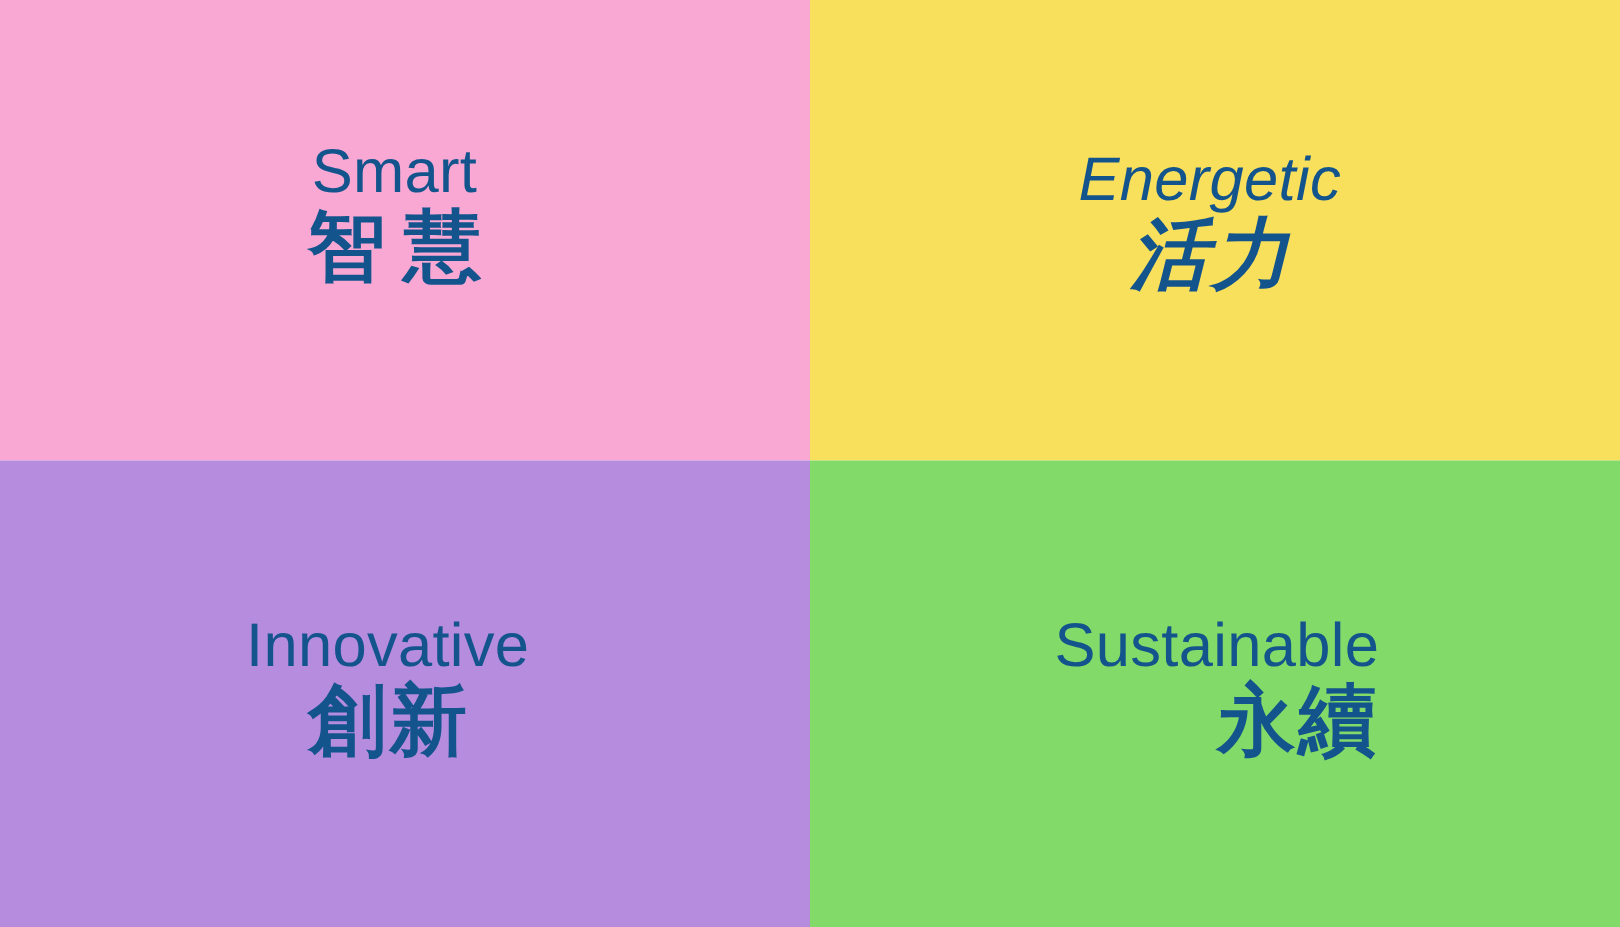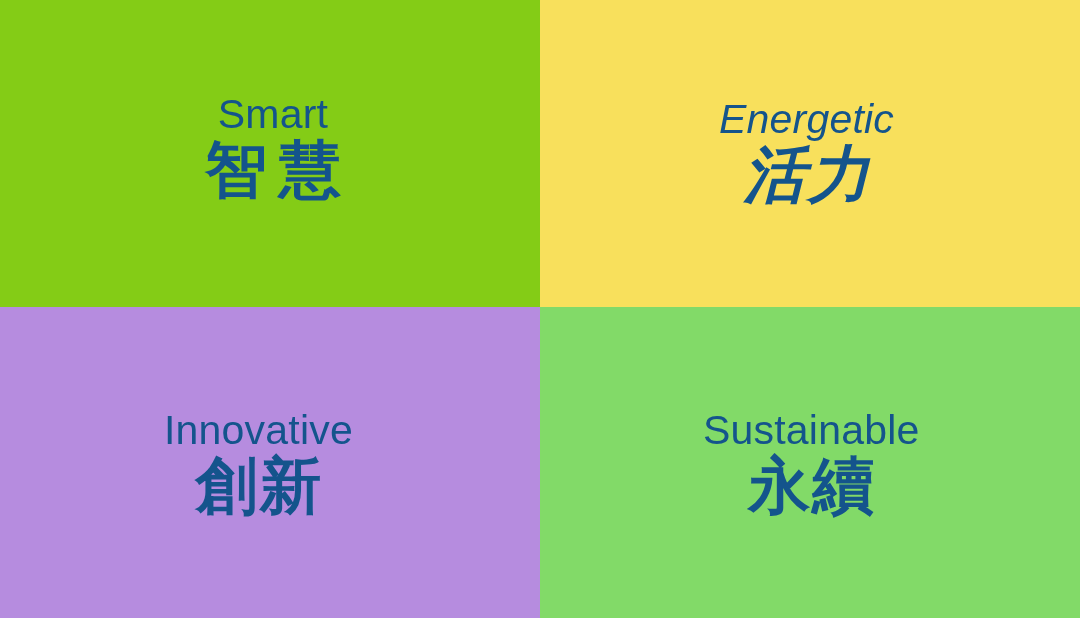--- a/index.html
+++ b/index.html
@@ -34,47 +34,47 @@
     line-height: 1;
     white-space: nowrap;
   }
   .en {
     font-size: 41px;
     font-weight: 400;
     letter-spacing: 0.2px;
     margin-bottom: 6px;
   }
   .zh {
-    font-size: 62px;
+    font-size: 52px;
     font-weight: 700;
     letter-spacing: 4px;
     
     margin-top: -2px;
   }
 
   
   .cell-smart .value-block       { left: 193px; top: 94px; }
   .cell-energetic .value-block   { left: 179px; top: 99px; }
   .cell-innovative .value-block  { left: 164px; top: 410px; align-items: center; }
-  .cell-sustainable .value-block { left: 163px; top: 410px; }
+  .cell-sustainable .value-block { left: 163px; top: 410px; align-items: flex-end; }
   .cell-innovative .value-block,
   .cell-sustainable .value-block { top: 103px; }
 
   .cell-smart .zh       { letter-spacing: 12px; text-indent: 12px; }
   .cell-energetic .zh   { letter-spacing: 2px;  text-indent: 2px; }
   .cell-innovative .zh  { letter-spacing: 2px;  text-indent: 2px; }
   .cell-sustainable .zh { letter-spacing: 2px;  text-indent: 2px; }
 </style>
 </head>
 <body>
 
 <div id="stage" style="color: rgb(20, 84, 140); width: 1080px; height: 618px;">
   <div class="grid">
 
-    <div class="cell cell-smart" style="background-color: #84cc16;">
+    <div class="cell cell-smart" style="background-color: #f9a8d4;">
       <div class="value-block">
         <span class="en">Smart</span>
         <span class="zh">智慧</span>
       </div>
     </div>
 
     <div class="cell cell-energetic" style="background-color: rgb(248, 224, 92); font-style: italic;">
       <div class="value-block">
         <span class="en">Energetic</span>
         <span class="zh">活力</span>

